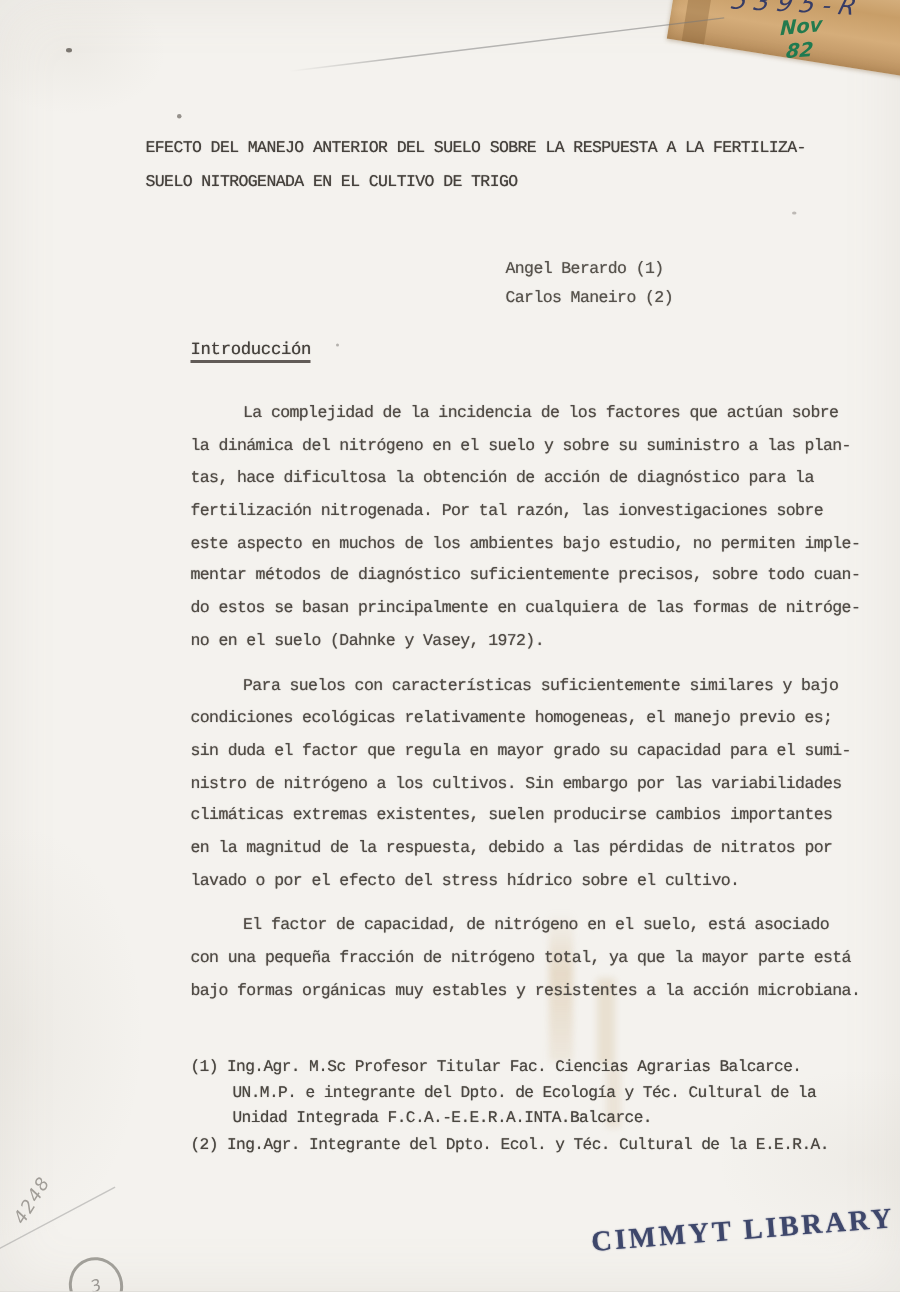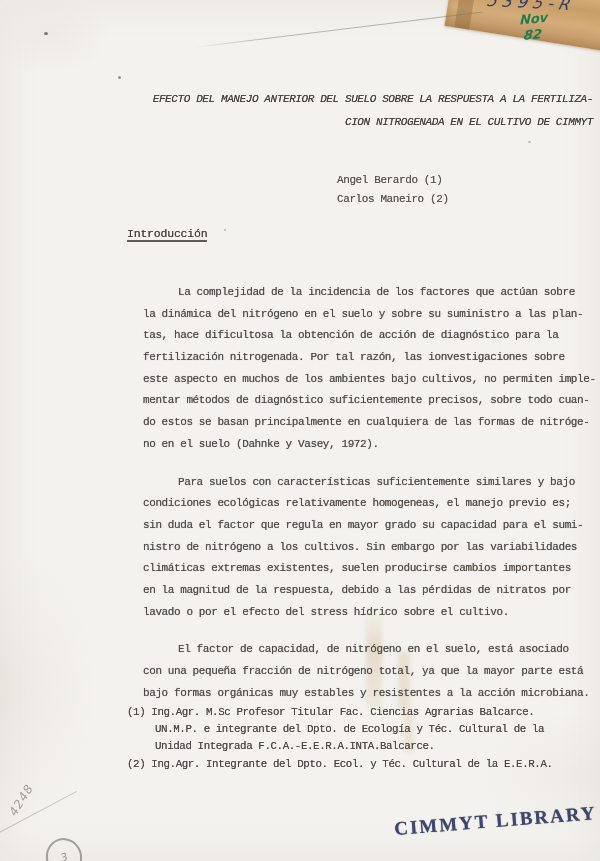--- a/index.html
+++ b/index.html
@@ -59,42 +59,41 @@
   .speck.s3{left:224px;top:229px;width:2px;height:2px;opacity:.4;}
   .speck.s4{left:528px;top:141px;width:3px;height:2px;opacity:.35;}
   .stain{position:absolute;pointer-events:none;filter:blur(2px);}
   .stain.t1{left:366px;top:608px;width:16px;height:100px;
     background:linear-gradient(180deg,rgba(205,175,130,.0),rgba(205,175,130,.35) 40%,rgba(205,175,130,.15));}
   .stain.t2{left:398px;top:652px;width:12px;height:58px;background:rgba(205,178,135,.28);}
   .stain.t3{left:404px;top:712px;width:10px;height:40px;background:rgba(205,178,135,.22);}
 
   .title-block{
     position:absolute;left:97px;top:88px;width:496px;
-    text-align:right;font-size:11px;letter-spacing:-.4px;
+    text-align:left;font-size:11px;letter-spacing:-.4px;
     line-height:23px;color:#45413c;
     text-shadow:0 0 .6px rgba(70,65,60,.8);
-    font-style:italic;
   }
   .authors{
     position:absolute;left:337px;top:171px;
     font-size:11px;letter-spacing:-.4px;line-height:18.5px;
     color:#56524c;text-shadow:0 0 .6px rgba(86,82,76,.7);
   }
   .intro-heading{
     position:absolute;left:127px;top:227px;
     font-size:11.5px;letter-spacing:-.2px;color:#45413c;
     border-bottom:2px solid rgba(70,65,60,.85);padding-bottom:0;
     text-shadow:0 0 .6px rgba(70,65,60,.8);
   }
   .body-text{
     position:absolute;left:127px;top:266px;width:460px;
     font-size:11px;letter-spacing:-.4px;color:#504b45;
     text-shadow:0 0 .7px rgba(80,75,69,.75);
   }
-  .para{margin:16px;}
+  .para{margin:0;}
   .para + .para{margin-top:8px;}
   .line{height:21.7px;line-height:21.7px;white-space:pre;}
   .line.first{text-indent:35px;}
   .footnotes{
     position:absolute;left:127px;top:704px;width:466px;
     font-size:10.8px;letter-spacing:-.4px;color:#4b4741;
     text-shadow:0 0 .6px rgba(75,71,65,.75);
   }
   .fn-line{height:17.2px;line-height:17.2px;white-space:pre;}
   .fn-line.cont{padding-left:28px;}
@@ -137,37 +136,37 @@
   <div class="speck s1"></div>
   <div class="speck s2"></div>
   <div class="speck s3"></div>
   <div class="speck s4"></div>
   <div class="stain t1"></div>
   <div class="stain t2"></div>
   <div class="stain t3"></div>
 
   <div class="title-block">
     <div class="title-line">EFECTO DEL MANEJO ANTERIOR DEL SUELO SOBRE LA RESPUESTA A LA FERTILIZA-</div>
-    <div class="title-line">CION NITROGENADA EN EL CULTIVO DE CIMMYT</div>
+    <div class="title-line">SUELO NITROGENADA EN EL CULTIVO DE TRIGO</div>
   </div>
 
   <div class="authors">
     <div>Angel Berardo (1)</div>
     <div>Carlos Maneiro (2)</div>
   </div>
 
   <div class="intro-heading">Introducción</div>
 
   <div class="body-text">
     <div class="para">
       <div class="line first">La complejidad de la incidencia de los factores que actúan sobre</div>
       <div class="line">la dinámica del nitrógeno en el suelo y sobre su suministro a las plan-</div>
       <div class="line">tas, hace dificultosa la obtención de acción de diagnóstico para la</div>
       <div class="line">fertilización nitrogenada. Por tal razón, las ionvestigaciones sobre</div>
-      <div class="line">este aspecto en muchos de los ambientes bajo cultivos, no permiten imple-</div>
+      <div class="line">este aspecto en muchos de los ambientes bajo estudio, no permiten imple-</div>
       <div class="line">mentar métodos de diagnóstico suficientemente precisos, sobre todo cuan-</div>
       <div class="line">do estos se basan principalmente en cualquiera de las formas de nitróge-</div>
       <div class="line">no en el suelo (Dahnke y Vasey, 1972).</div>
     </div>
     <div class="para">
       <div class="line first">Para suelos con características suficientemente similares y bajo</div>
       <div class="line">condiciones ecológicas relativamente homogeneas, el manejo previo es;</div>
       <div class="line">sin duda el factor que regula en mayor grado su capacidad para el sumi-</div>
       <div class="line">nistro de nitrógeno a los cultivos. Sin embargo por las variabilidades</div>
       <div class="line">climáticas extremas existentes, suelen producirse cambios importantes</div>

